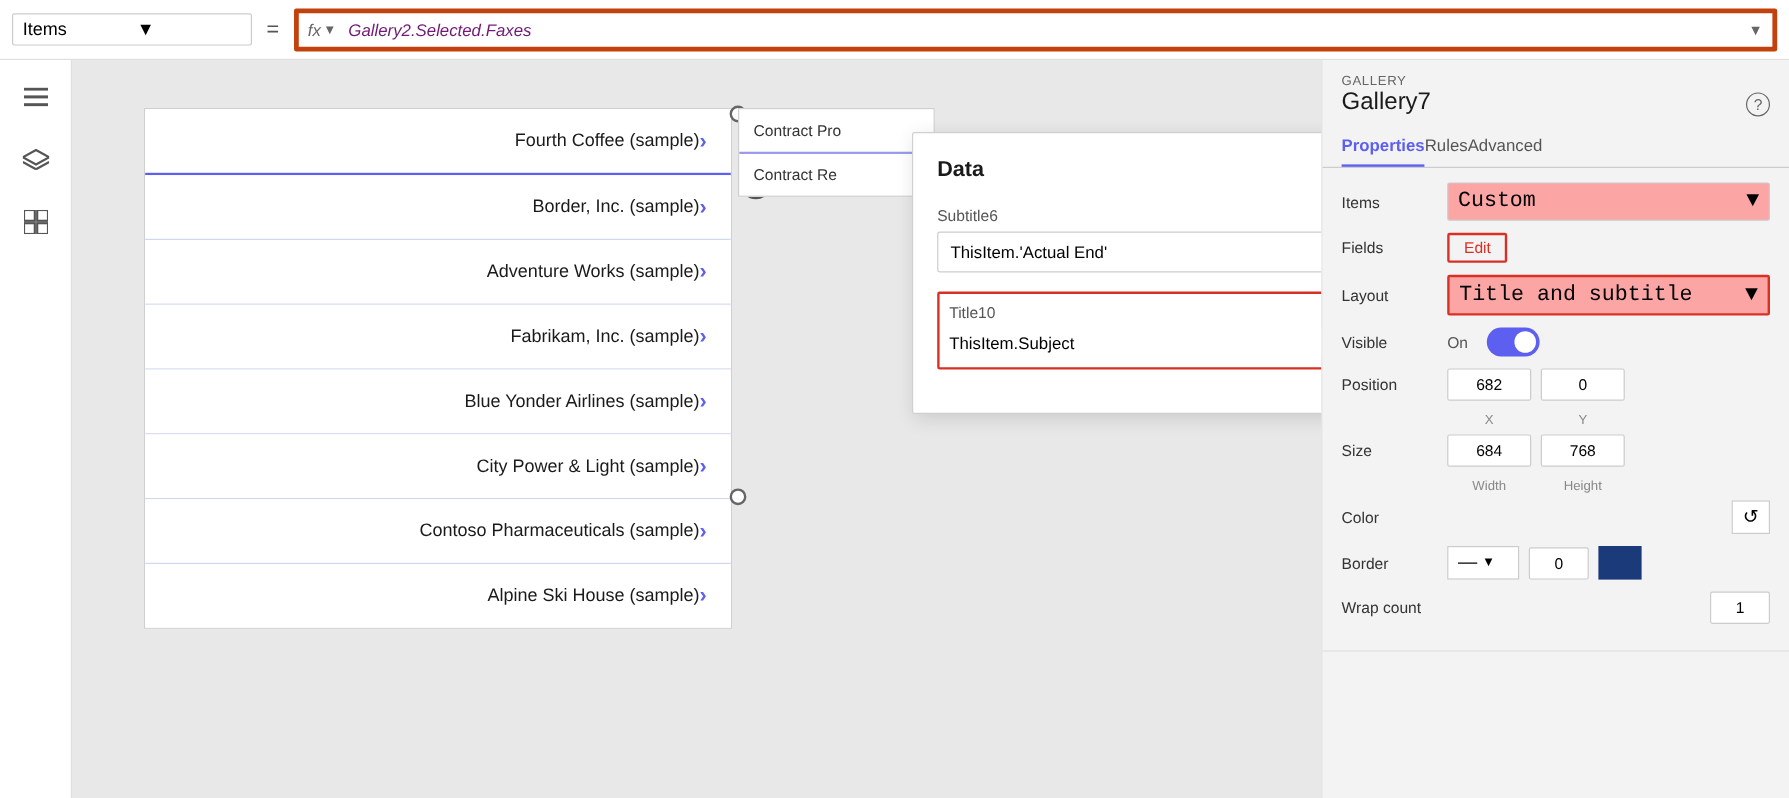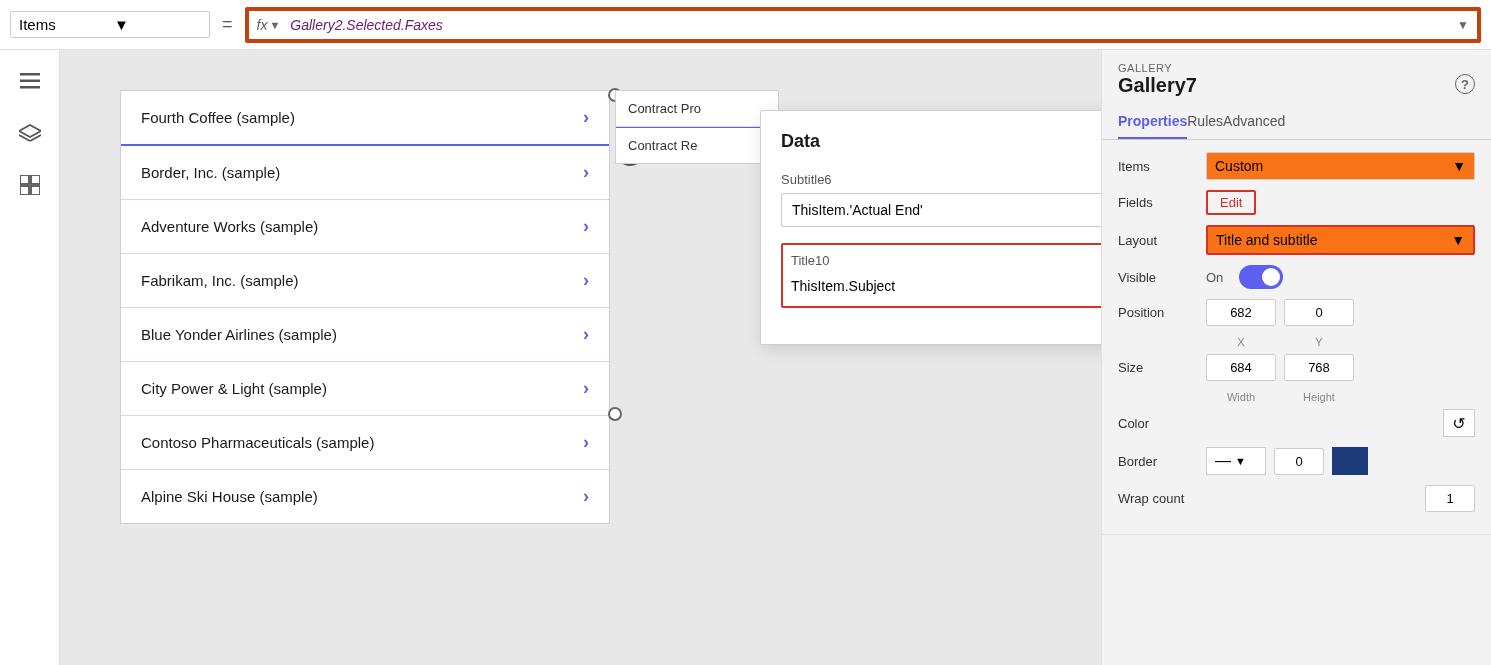--- a/index.html
+++ b/index.html
@@ -88,20 +88,21 @@
       background: #fff;
       border: 1px solid #d0d0d0;
     }
     .gallery-item {
       display: flex;
       align-items: center;
       padding: 16px 20px;
       border-bottom: 1px solid #d0d8f0;
       cursor: pointer;
       background: #fff;
+      text-align: right;
     }
     .gallery-item:first-child {
       border-bottom: 2px solid #5c5fef;
     }
     .gallery-item-text { flex: 1; font-size: 15px; color: #1a1a1a; }
     .gallery-chevron { color: #5c5fef; font-size: 18px; font-weight: bold; }
 
     
     .contract-panel {
       position: absolute;
@@ -184,25 +185,25 @@
     .gallery-label {
       padding: 12px 16px 0;
       font-size: 11px;
       color: #666;
       text-transform: uppercase;
       letter-spacing: 0.5px;
     }
     .gallery-name {
       padding: 0 16px 8px;
       font-size: 20px;
-      font-weight: 700;
+      font-weight: 400;
       color: #1a1a1a;
       display: flex;
       justify-content: space-between;
-      align-items: flex-start;
+      align-items: flex-end;
     }
     .help-icon {
       width: 20px;
       height: 20px;
       border: 1.5px solid #666;
       border-radius: 50%;
       display: flex;
       align-items: center;
       justify-content: center;
       font-size: 13px;
@@ -237,25 +238,26 @@
       align-items: center;
       margin-bottom: 10px;
       gap: 8px;
     }
     .prop-label { font-size: 13px; color: #333; min-width: 80px; }
     .prop-control {
       flex: 1;
       border: 1px solid #ccc;
       border-radius: 2px;
       padding: 5px 8px;
-      font-size: 14px;
-      background: #f97316;
+      font-size: 18px;
+      background: #fca5a5;
       display: flex;
       align-items: center;
       justify-content: space-between;
+      font-family: Liberation Mono, monospace;
     }
     .prop-control-highlighted {
       border: 2px solid #d93025;
     }
     .prop-input {
       border: 1px solid #ccc;
       border-radius: 2px;
       padding: 5px 8px;
       font-size: 13px;
       width: 70px;

